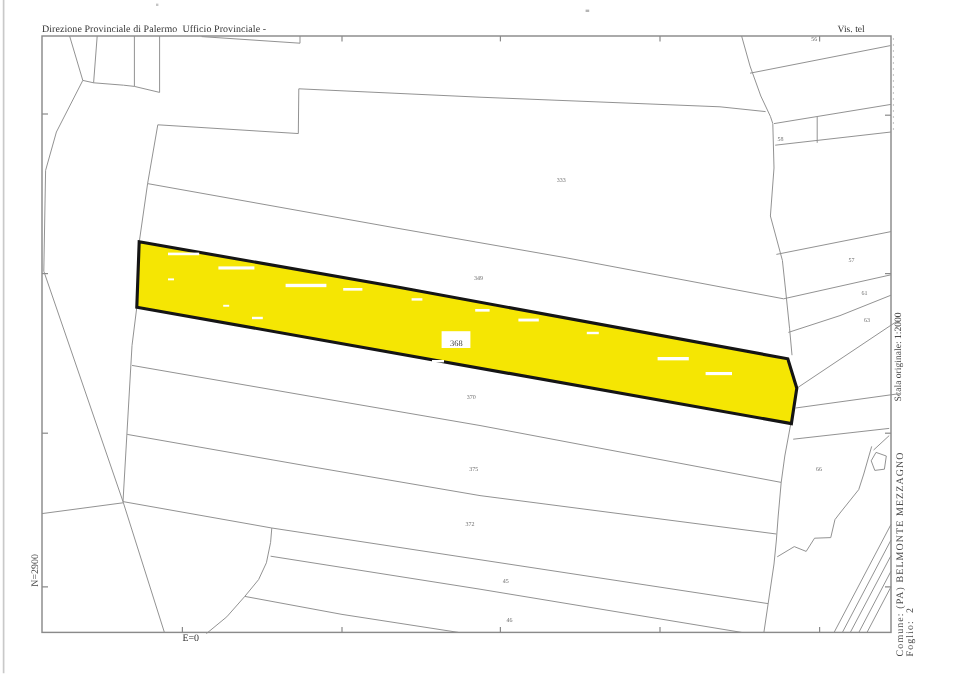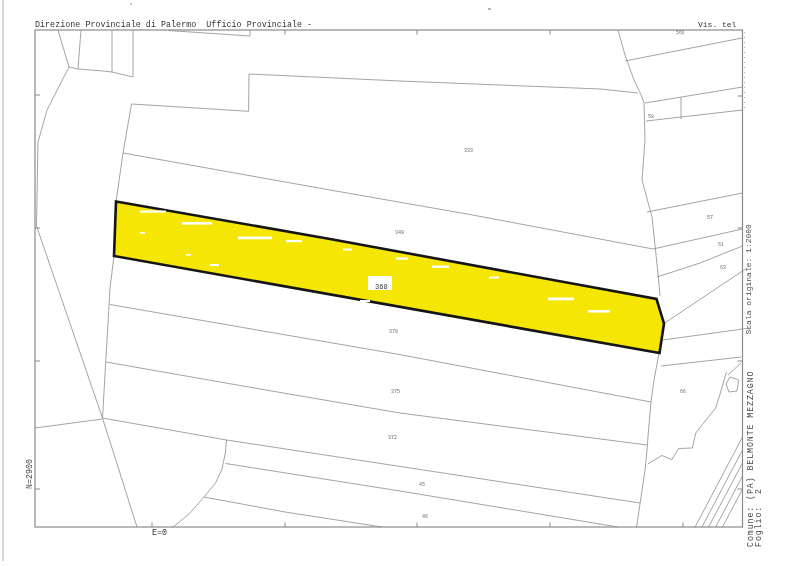--- a/index.html
+++ b/index.html
@@ -1,16 +1,16 @@
 <!DOCTYPE html>
 <html><head>
 <meta charset="utf-8">
 <style>
 html,body{margin:0;padding:0;background:#ffffff;}
-#page{width:800px;height:566px;position:relative;background:#ffffff;font-family:Liberation Mono, monospace;}
+#page{width:800px;height:566px;position:relative;background:#ffffff;font-family:Liberation Serif, serif;}
 svg{position:absolute;top:0;left:0;}
 </style>
 </head>
 <body>
 <div id="page">
 <svg width="800" height="566" viewBox="0 0 800 566">
 
 <rect x="0" y="0" width="800" height="566" fill="#ffffff"></rect>
 
 <path d="M3,0 L3,561" stroke="#c9c9c9" stroke-width="1.4" fill="none"></path>

